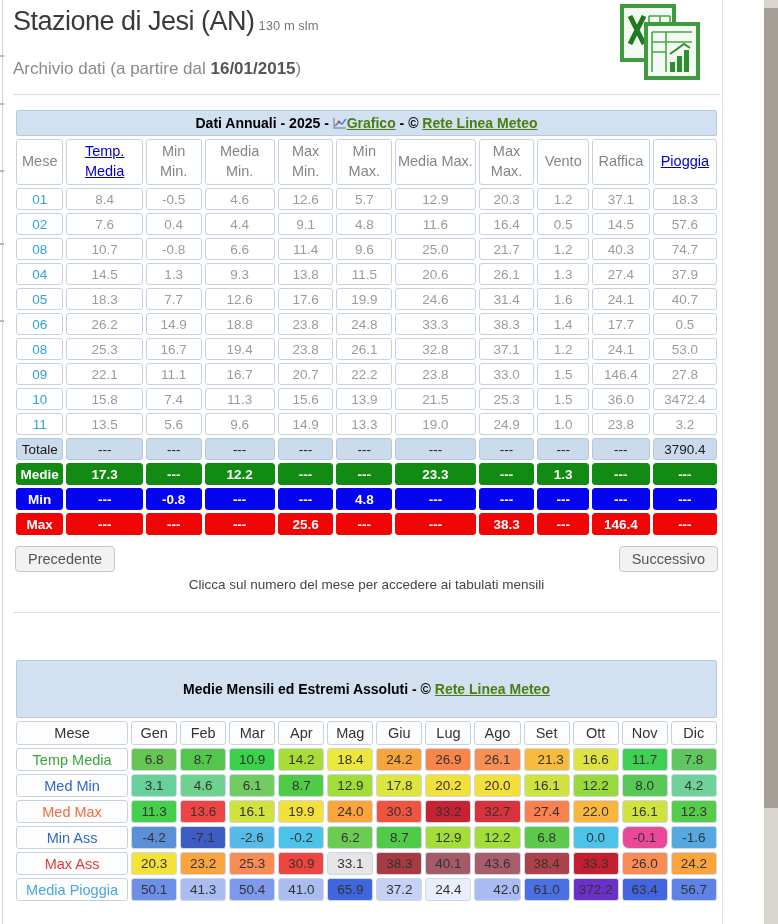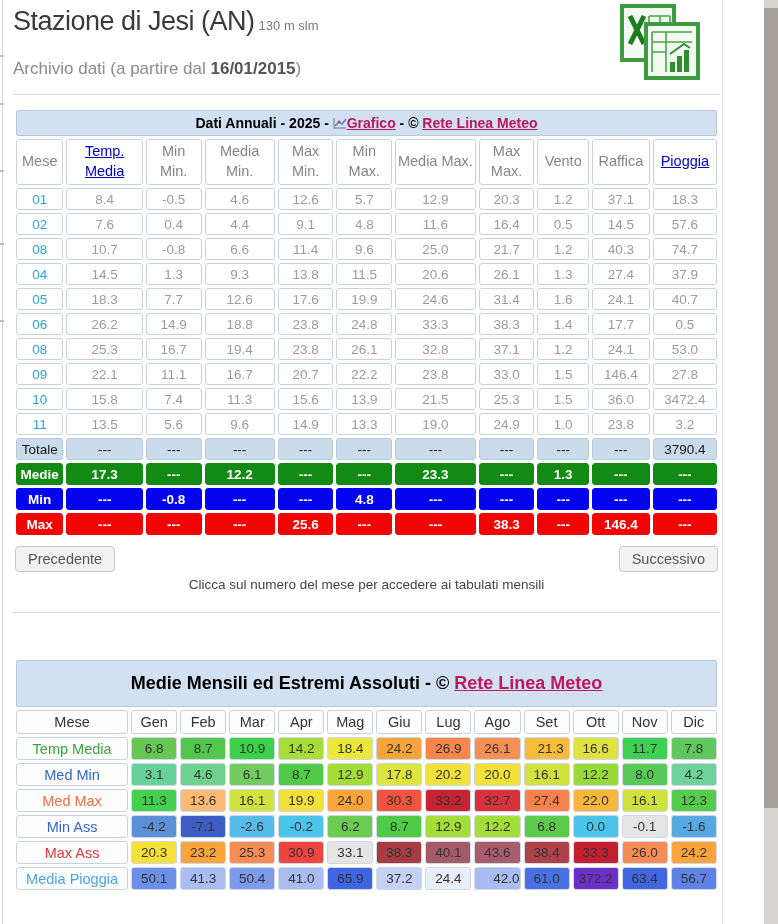--- a/index.html
+++ b/index.html
@@ -26,42 +26,42 @@
   .excel-icon { position:absolute; right:18px; top:4px; width:82px; height:78px; }
 
   
   table { border-collapse:separate; border-spacing:3px; width:707px; table-layout:fixed; }
   td,th { text-align:center; overflow:hidden; }
 
   
   .t1 { margin-top:12px; }
   .t1 .bar td { background:#d2e1f1; border:1px solid #b9c8da; border-radius:2px;
                 font-size:14px; font-weight:bold; color:#000; padding:4px 0; }
-  .t1 .bar a, .t2 .bar a { color:#be185d; text-decoration:underline; }
+  .t1 .bar a, .t2 .bar a { color:#4d7c0f; text-decoration:underline; }
   .t1 th { background:#fff; border:1px solid #c6d2e0; border-radius:3px; height:46px;
            color:#858585; font-weight:normal; font-size:14.5px; vertical-align:middle; line-height:1.35; }
   .t1 th a { color:#0000cc; text-decoration:underline; }
   .t1 td.val { background:#fff; border:1px solid #c6d2e0; border-radius:3px;
                color:#9b9b9b; font-size:13.5px; height:22px; }
   .t1 td.mese a { color:#2ea3dc; text-decoration:none; }
   .t1 tr.totale td { background:#cadbeb; border:1px solid #b9c8da; color:#1a1a1a; }
   .t1 tr.medie td  { background:#138a13; border:1px solid #138a13; color:#fff; font-weight:bold; }
   .t1 tr.minrow td { background:#0404ee; border:1px solid #0404ee; color:#fff; font-weight:bold; }
   .t1 tr.maxrow td { background:#f20404; border:1px solid #f20404; color:#fff; font-weight:bold; }
 
   .btn-row { display:flex; justify-content:space-between; margin-top:8px; padding:0 2px; }
   .btn { font-size:14.5px; color:#555; background:#f2f2f2; border:1px solid #c8c8c8;
          border-radius:4px; padding:4px 12px; cursor:pointer; font-family:inherit; }
   .hint { text-align:center; font-size:13.5px; color:#444; margin-top:5px; }
   .rule2 { border:none; border-top:1px solid #ddd; margin-top:20px; }
 
   
   .t2 { margin-top:44px; }
   .t2 .bar td { background:#d2e1f1; border:1px solid #b9c8da; border-radius:2px;
-                font-size:18px; font-weight:bold; color:#000; padding:12px 0; }
+                font-size:14px; font-weight:bold; color:#000; padding:20px 0; }
   .t2 th { background:#fdfdfd; border:1px solid #c6d2e0; border-radius:3px; height:24px;
            color:#333; font-weight:normal; font-size:14.5px; vertical-align:middle; }
   .t2 td.lbl { background:#fdfdfd; border:1px solid #c6d2e0; border-radius:3px;
                font-size:14.5px; height:23px; }
   .t2 td.cell { border:1px solid #cfd8e4; border-radius:3px; color:#333;
                 font-size:13.5px; height:23px; }
 </style>
 </head>
 <body>
 
@@ -383,21 +383,21 @@
           <td class="cell" style="background: rgb(242, 225, 58);">20.2</td>
           <td class="cell" style="background: rgb(242, 225, 58);">20.0</td>
           <td class="cell" style="background: rgb(207, 226, 61);">16.1</td>
           <td class="cell" style="background: rgb(151, 218, 58);">12.2</td>
           <td class="cell" style="background: rgb(88, 201, 87);">8.0</td>
           <td class="cell" style="background: rgb(110, 210, 154);">4.2</td>
         </tr>
         <tr>
           <td class="lbl" style="color: rgb(242, 110, 60);">Med Max</td>
           <td class="cell" style="background: rgb(68, 208, 77);">11.3</td>
-          <td class="cell" style="background: #fdba74;">13.6</td>
+          <td class="cell" style="background: #ef4444;">13.6</td>
           <td class="cell" style="background: rgb(207, 226, 61);">16.1</td>
           <td class="cell" style="background: rgb(242, 225, 58);">19.9</td>
           <td class="cell" style="background: rgb(249, 165, 60);">24.0</td>
           <td class="cell" style="background: rgb(240, 84, 63);">30.3</td>
           <td class="cell" style="background: rgb(197, 34, 50);">33.2</td>
           <td class="cell" style="background: rgb(216, 50, 60);">32.7</td>
           <td class="cell" style="background: rgb(248, 129, 78);">27.4</td>
           <td class="cell" style="background: rgb(248, 183, 60);">22.0</td>
           <td class="cell" style="background: rgb(207, 226, 61);">16.1</td>
           <td class="cell" style="background: rgb(85, 204, 75);">12.3</td>
@@ -407,21 +407,21 @@
           <td class="cell" style="background: rgb(91, 143, 214);">-4.2</td>
           <td class="cell" style="background: rgb(60, 94, 196);">-7.1</td>
           <td class="cell" style="background: rgb(87, 187, 234);">-2.6</td>
           <td class="cell" style="background: rgb(76, 196, 234);">-0.2</td>
           <td class="cell" style="background: rgb(107, 204, 81);">6.2</td>
           <td class="cell" style="background: rgb(79, 203, 71);">8.7</td>
           <td class="cell" style="background: rgb(162, 221, 56);">12.9</td>
           <td class="cell" style="background: rgb(162, 221, 56);">12.2</td>
           <td class="cell" style="background: rgb(94, 202, 76);">6.8</td>
           <td class="cell" style="background: rgb(76, 196, 234);">0.0</td>
-          <td class="cell" style="background: #e5e5e5;">-0.1</td>
+          <td class="cell" style="background: #ec4899; border-radius: 7px;">-0.1</td>
           <td class="cell" style="background: rgb(85, 169, 224);">-1.6</td>
         </tr>
         <tr>
           <td class="lbl" style="color: rgb(224, 58, 58);">Max Ass</td>
           <td class="cell" style="background: rgb(244, 225, 58);">20.3</td>
           <td class="cell" style="background: rgb(249, 164, 60);">23.2</td>
           <td class="cell" style="background: rgb(247, 141, 84);">25.3</td>
           <td class="cell" style="background: rgb(239, 69, 64);">30.9</td>
           <td class="cell" style="background: #e5e5e5;">33.1</td>
           <td class="cell" style="background: rgb(166, 60, 66);">38.3</td>

